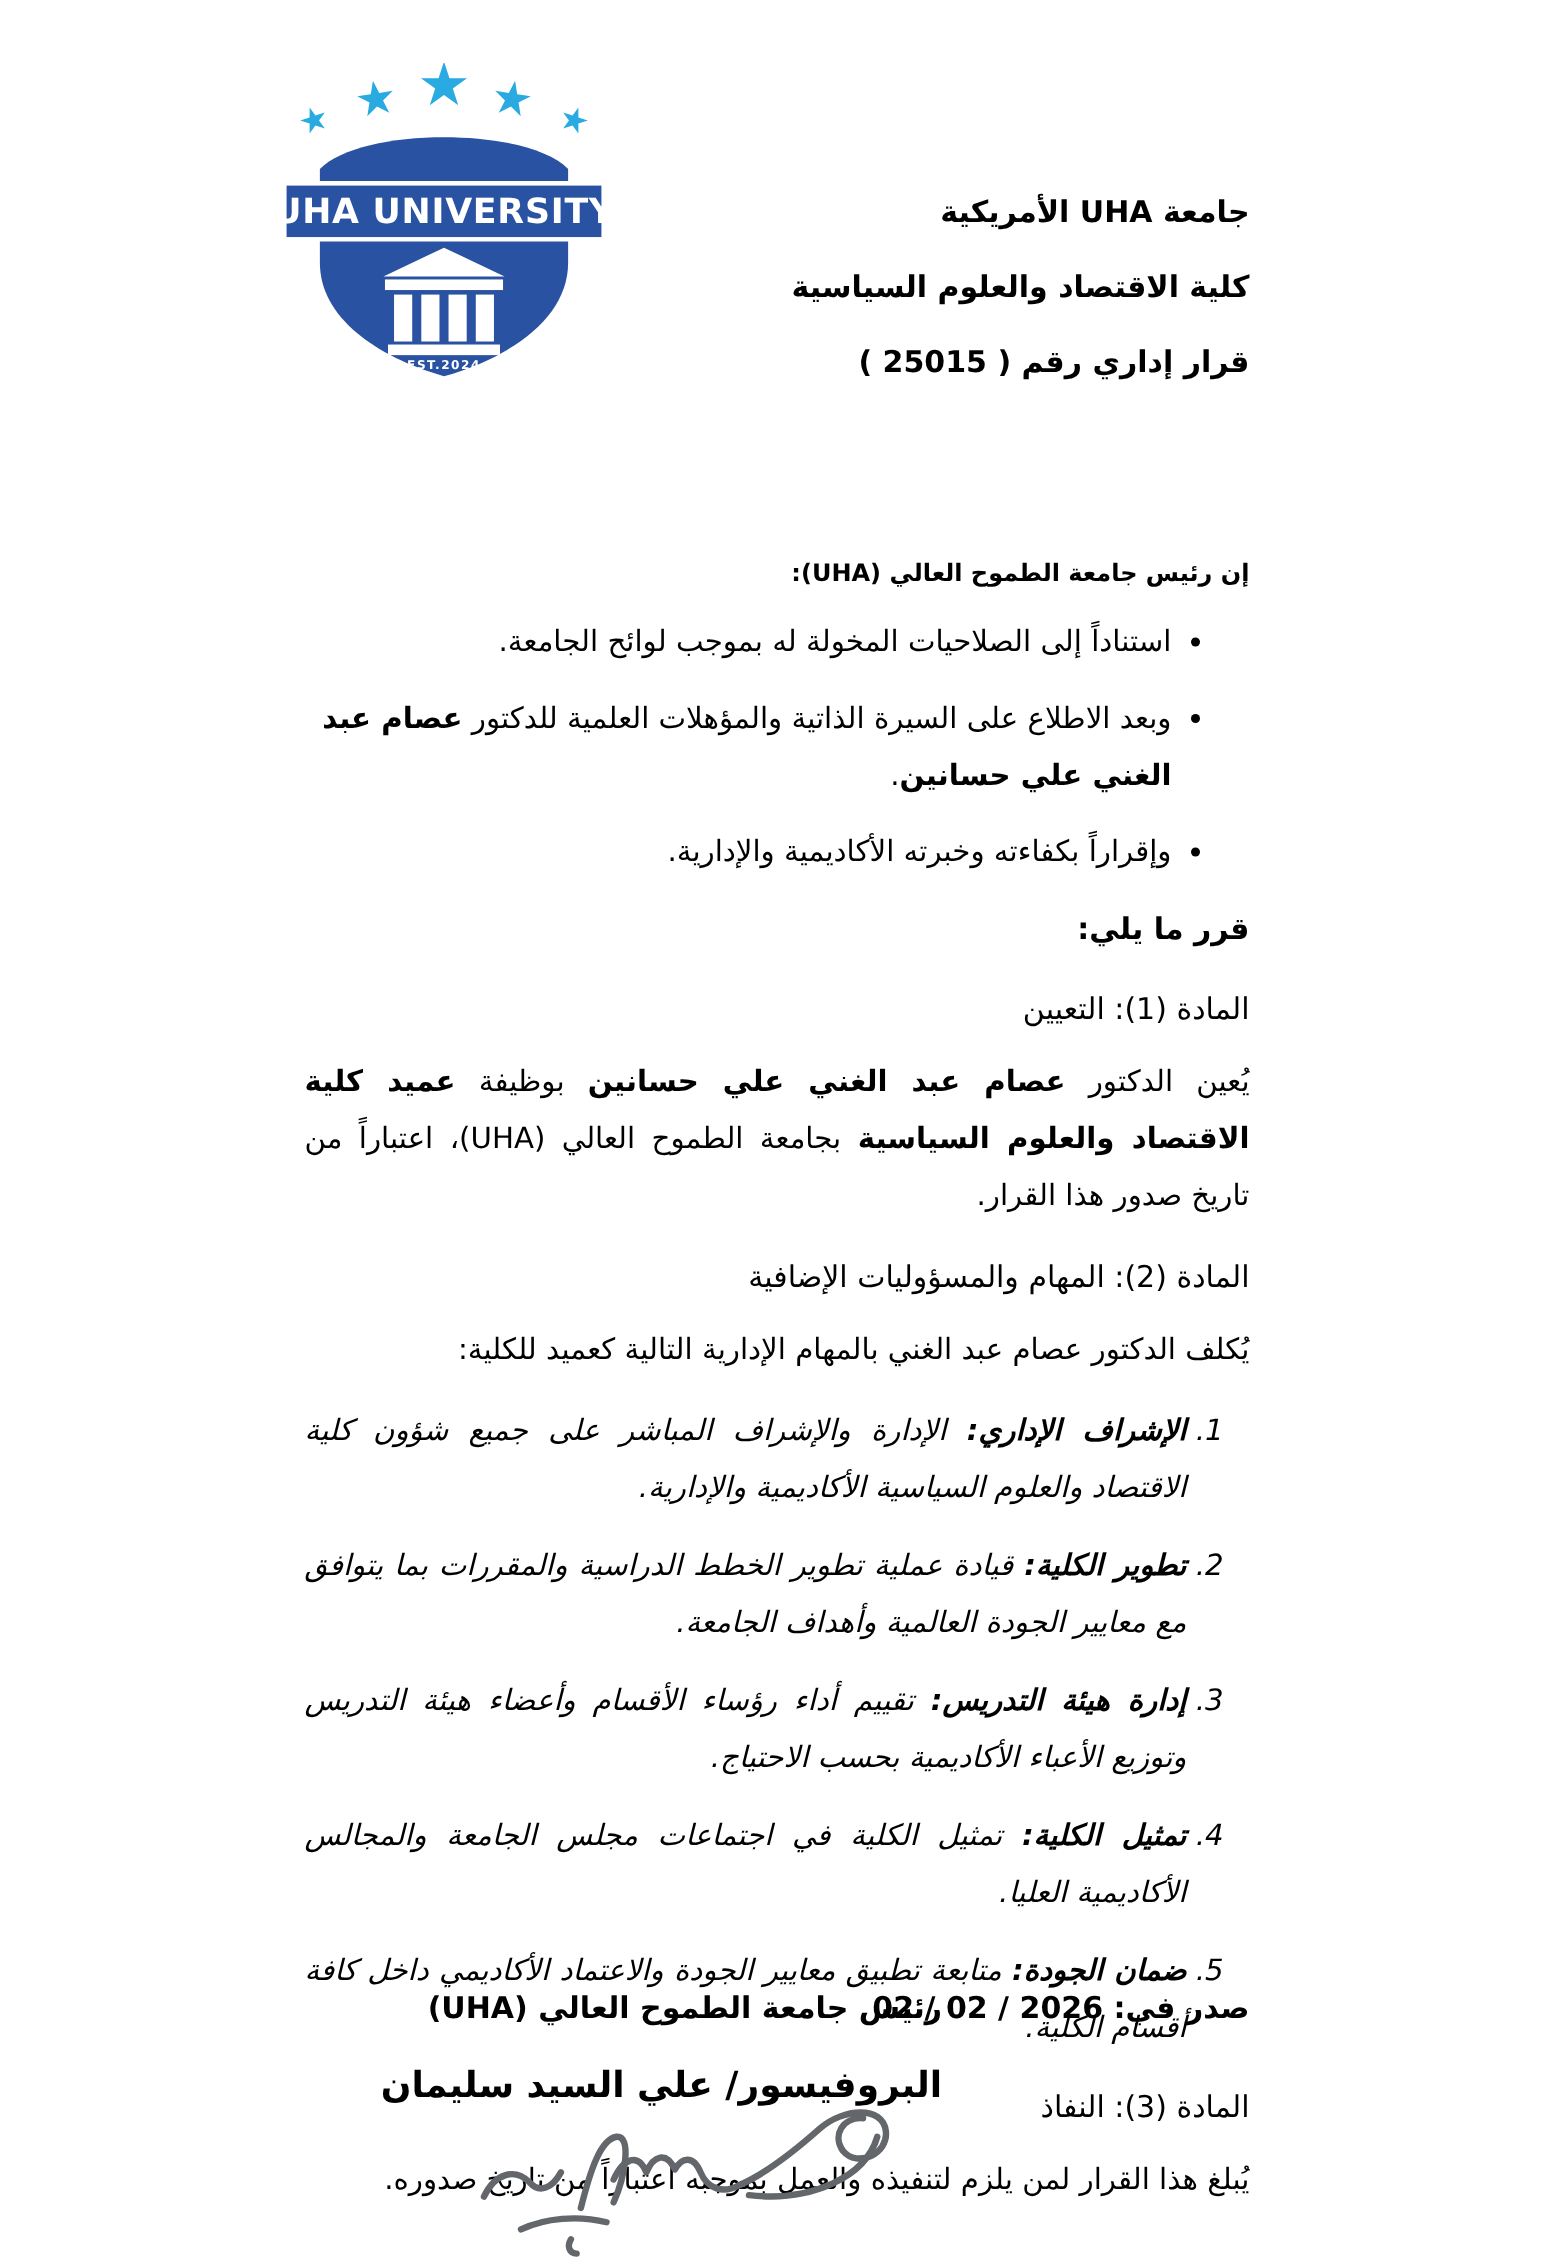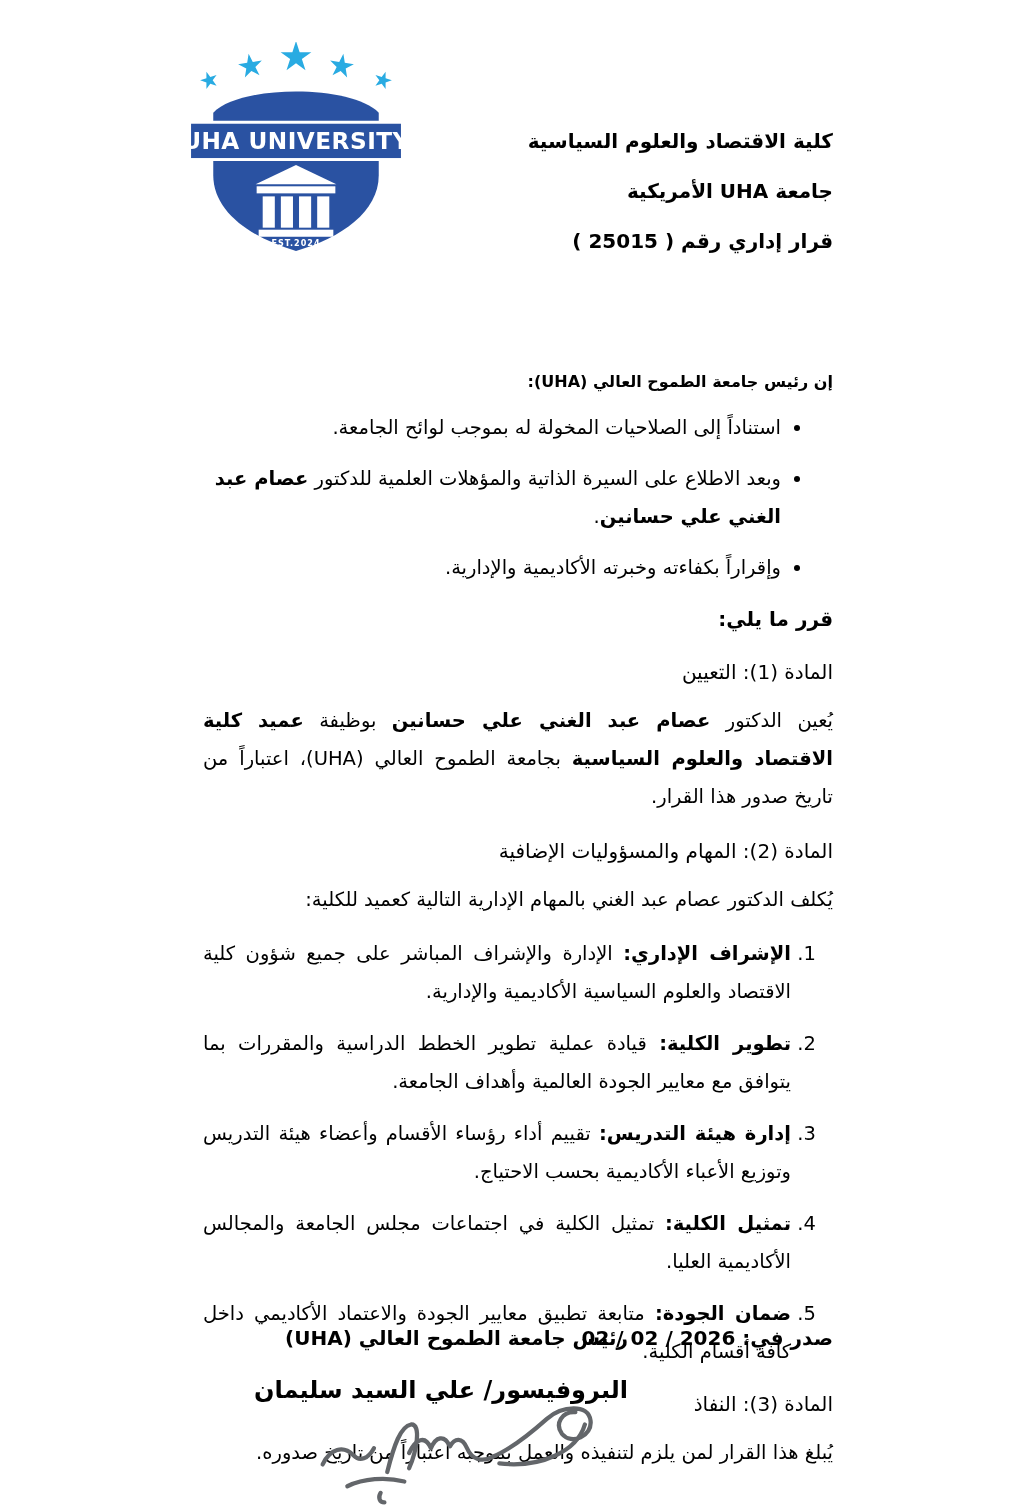--- a/index.html
+++ b/index.html
@@ -101,20 +101,21 @@
     margin-bottom: 16px;
   }
   ol.duties-list {
     padding-right: 42px;
     margin-top: 4px;
     margin-bottom: 8px;
   }
   ol.duties-list li {
     margin-bottom: 14px;
     text-align: justify;
+    font-style: italic;
   }
 
   
   .issued-line {
     position: absolute;
     top: 1326px;
     right: 100px;
     direction: rtl;
     font-size: 20px;
     font-weight: bold;
@@ -188,22 +189,22 @@
         <rect x="95" y="153" width="12" height="31"></rect>
         <rect x="113" y="153" width="12" height="31"></rect>
         <rect x="131" y="153" width="12" height="31"></rect>
         <rect x="73" y="186" width="74" height="7"></rect>
       </g>
       <text class="est-text" x="110" y="202" text-anchor="middle">EST.2024</text>
     </svg>
   </div>
 
   <div class="header-text">
+    <div class="header-line">جامعة UHA الأمريكية</div>
     <div class="header-line">كلية الاقتصاد والعلوم السياسية</div>
-    <div class="header-line">جامعة UHA الأمريكية</div>
     <div class="header-line">قرار إداري رقم ( 25015 )</div>
   </div>
 
   <div class="content">
 
     <div class="section-heading">إن رئيس جامعة الطموح العالي (UHA):</div>
 
     <ul class="preamble-list">
       <li>
         <span>استناداً إلى الصلاحيات المخولة له بموجب لوائح الجامعة.</span>

